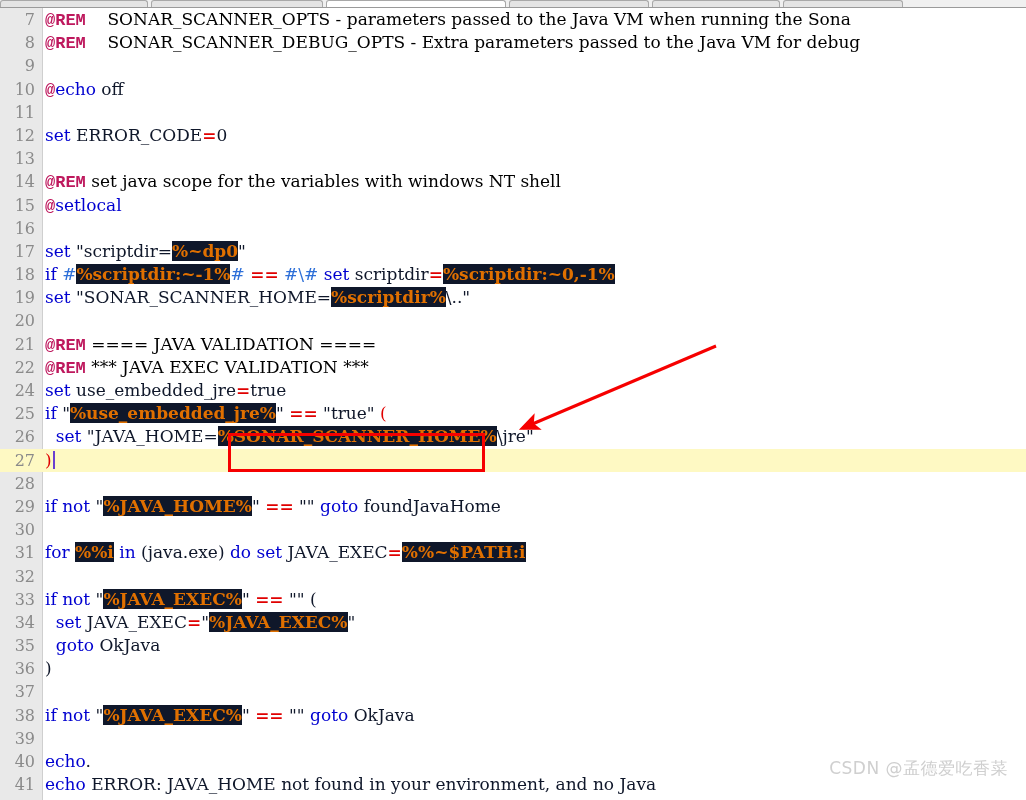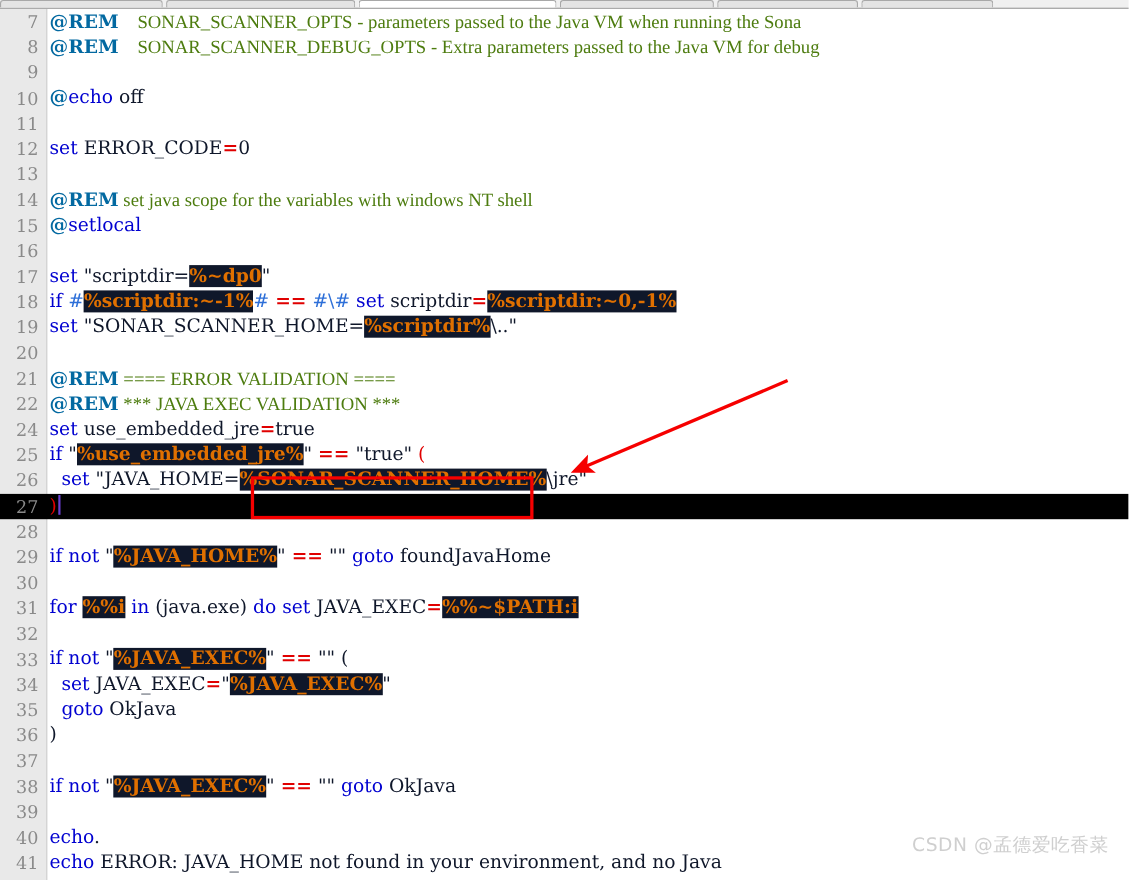--- a/index.html
+++ b/index.html
@@ -59,21 +59,21 @@
     z-index: 2;
   }
   .row {
     position: relative;
     height: 23.2px;
     line-height: 23.2px;
     white-space: pre;
     font-family: "DejaVu Serif", "Liberation Serif", serif;
     font-size: 17px;
   }
-  .row.cur { background: #000000; }
+  .row.cur { background: #fef9c3; }
   .ln {
     position: absolute;
     left: -9px;
     top: 0;
     width: 44px;
     text-align: right;
     color: #8a8a8a;
     font-size: 16px;
     font-family: "DejaVu Serif", "Liberation Serif", serif;
     z-index: 3;
@@ -82,22 +82,22 @@
     position: absolute;
     left: 43px;
     top: 0;
     padding-left: 2px;
     color: #3b3b3b;
     z-index: 2;
   }
 
   
   .t-plain   { color:#0f172a; }
-  .t-rem     { color:#4d7c0f;font-family:Liberation Serif, serif; }
-  .t-at      { color:#0369a1; font-weight:bold; }
+  .t-rem     { color:#000000; }
+  .t-at      { color:#be185d; font-weight:bold;font-family:Liberation Mono, monospace; }
   .t-kw      { color:#0000d0; font-weight:normal; }
   .t-op      { color:#e00000; font-weight:bold; }
   .t-var     { color:#e07000; font-weight:bold; background:#0f172a; }
   .t-paren   { color:#e00000; }
   .t-blue    { color:#2d6fd8; }
 
   
   .caret {
     display:inline-block;
     width:0; border-left:2px solid #6a3fd0;
@@ -149,21 +149,21 @@
       <div class="row"><span class="ln">11</span><span class="txt"></span></div>
       <div class="row"><span class="ln">12</span><span class="txt"><span class="t-kw">set</span><span class="t-plain"> ERROR_CODE</span><span class="t-op">=</span><span class="t-plain">0</span></span></div>
       <div class="row"><span class="ln">13</span><span class="txt"></span></div>
       <div class="row"><span class="ln">14</span><span class="txt"><span class="t-at">@REM</span><span class="t-rem"> set java scope for the variables with windows NT shell</span></span></div>
       <div class="row"><span class="ln">15</span><span class="txt"><span class="t-at">@</span><span class="t-kw">setlocal</span></span></div>
       <div class="row"><span class="ln">16</span><span class="txt"></span></div>
       <div class="row"><span class="ln">17</span><span class="txt"><span class="t-kw">set</span><span class="t-plain"> "scriptdir=</span><span class="t-var">%~dp0</span><span class="t-plain">"</span></span></div>
       <div class="row"><span class="ln">18</span><span class="txt"><span class="t-kw">if</span><span class="t-plain"> </span><span class="t-blue">#</span><span class="t-var">%scriptdir:~-1%</span><span class="t-blue">#</span><span class="t-plain"> </span><span class="t-op">==</span><span class="t-plain"> </span><span class="t-blue">#\#</span><span class="t-plain"> </span><span class="t-kw">set</span><span class="t-plain"> scriptdir</span><span class="t-op">=</span><span class="t-var">%scriptdir:~0,-1%</span></span></div>
       <div class="row"><span class="ln">19</span><span class="txt"><span class="t-kw">set</span><span class="t-plain"> "SONAR_SCANNER_HOME=</span><span class="t-var">%scriptdir%</span><span class="t-plain">\.."</span></span></div>
       <div class="row"><span class="ln">20</span><span class="txt"></span></div>
-      <div class="row"><span class="ln">21</span><span class="txt"><span class="t-at">@REM</span><span class="t-rem"> ==== ERROR VALIDATION ====</span></span></div>
+      <div class="row"><span class="ln">21</span><span class="txt"><span class="t-at">@REM</span><span class="t-rem"> ==== JAVA VALIDATION ====</span></span></div>
       <div class="row"><span class="ln">22</span><span class="txt"><span class="t-at">@REM</span><span class="t-rem"> *** JAVA EXEC VALIDATION ***</span></span></div>
       <div class="row"><span class="ln">24</span><span class="txt"><span class="t-kw">set</span><span class="t-plain"> use_embedded_jre</span><span class="t-op">=</span><span class="t-plain">true</span></span></div>
       <div class="row"><span class="ln">25</span><span class="txt"><span class="t-kw">if</span><span class="t-plain"> "</span><span class="t-var">%use_embedded_jre%</span><span class="t-plain">" </span><span class="t-op">==</span><span class="t-plain"> "true" </span><span class="t-paren">(</span></span></div>
       <div class="row"><span class="ln">26</span><span class="txt"><span class="t-plain">  </span><span class="t-kw">set</span><span class="t-plain"> "JAVA_HOME=</span><span class="t-var">%SONAR_SCANNER_HOME%</span><span class="t-plain">\jre"</span></span></div>
       <div class="row cur"><span class="ln">27</span><span class="txt"><span class="t-paren">)</span><span class="caret"></span></span></div>
       <div class="row"><span class="ln">28</span><span class="txt"></span></div>
       <div class="row"><span class="ln">29</span><span class="txt"><span class="t-kw">if</span><span class="t-plain"> </span><span class="t-kw">not</span><span class="t-plain"> "</span><span class="t-var">%JAVA_HOME%</span><span class="t-plain">" </span><span class="t-op">==</span><span class="t-plain"> "" </span><span class="t-kw">goto</span><span class="t-plain"> foundJavaHome</span></span></div>
       <div class="row"><span class="ln">30</span><span class="txt"></span></div>
       <div class="row"><span class="ln">31</span><span class="txt"><span class="t-kw">for</span><span class="t-plain"> </span><span class="t-var">%%i</span><span class="t-plain"> </span><span class="t-kw">in</span><span class="t-plain"> (java.exe) </span><span class="t-kw">do</span><span class="t-plain"> </span><span class="t-kw">set</span><span class="t-plain"> JAVA_EXEC</span><span class="t-op">=</span><span class="t-var">%%~$PATH:i</span></span></div>
       <div class="row"><span class="ln">32</span><span class="txt"></span></div>

